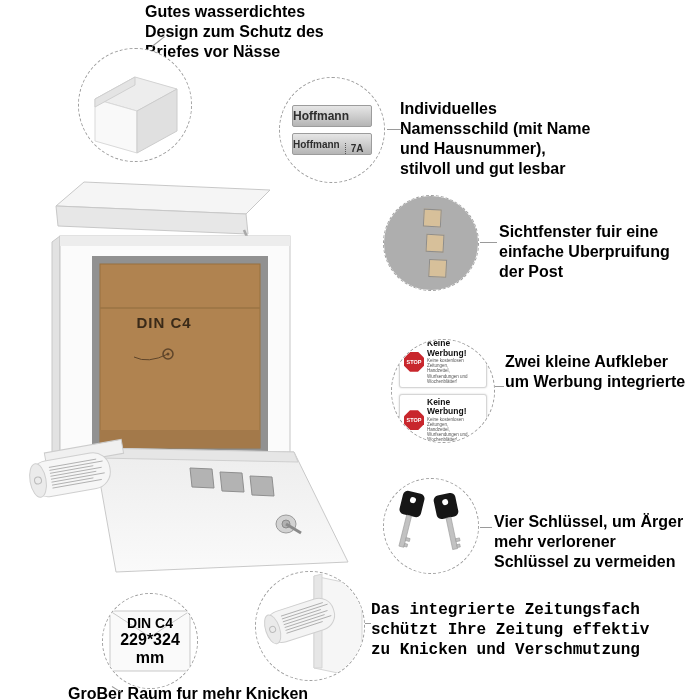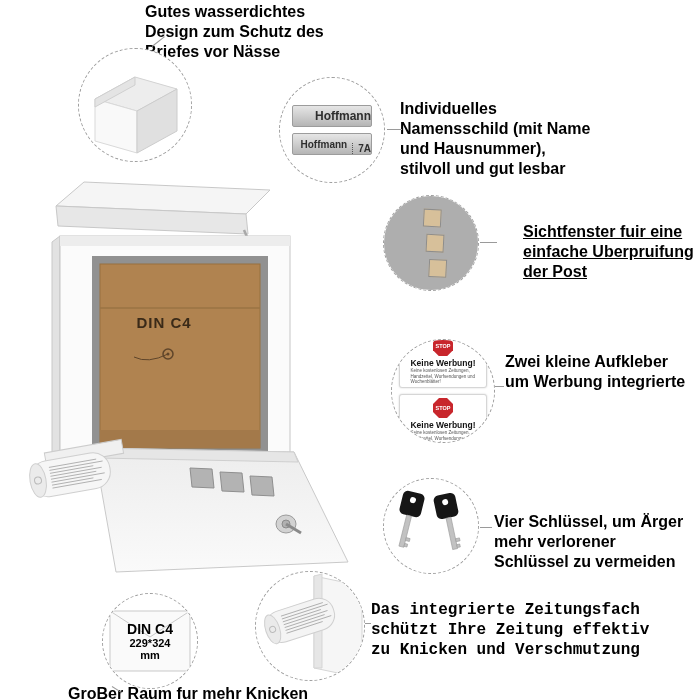--- a/index.html
+++ b/index.html
@@ -16,67 +16,67 @@
     position:absolute; border:1px dashed #9e9e9e; border-radius:50%;
     background:#fff; overflow:hidden;
     display:flex; align-items:center; justify-content:center; flex-direction:column;
   }
   .line { position:absolute; height:1px; background:#9a9a9a; transform-origin:left center; }
 
   
   .plate {
     width:80px; height:22px; margin:3px 0; border:1px solid #9c9c9c; border-radius:2px;
     background:linear-gradient(#e6e6e6,#b5b5b5);
-    display:flex; align-items:center; justify-content:flex-end;
+    display:flex; align-items:center; justify-content:flex-start;
     font-weight:700; color:#2e2e2e; font-size:12px;
   }
   .plate.small { font-size:10px; }
   .plate .num { border-left:1px dotted #555; margin-left:5px; padding-left:5px;margin-top:8px; }
 
   
   .win-bg { width:100%; height:100%; background:#aeaeae;
     display:flex; flex-direction:column; align-items:center; justify-content:center; gap:7px;
     transform:rotate(3deg); }
   .win-sq { width:18px; height:18px; background:#d7c09a; border:1px solid #8d8d8d; }
   .win-sq:nth-child(2){ transform:translateX(4px); }
   .win-sq:nth-child(3){ transform:translateX(8px); }
 
   
   .sticker {
     width:88px; background:#fff; border:1px solid #d6d6d6; border-radius:3px;
     box-shadow:0 0 2px rgba(0,0,0,.18);
-    display:flex; align-items:center; gap:3px; padding:3px 4px; margin:3px 0;flex-direction:column;
+    display:flex; align-items:center; gap:3px; padding:3px 4px; margin:3px 0;
   }
   .stop-octagon {
     width:20px; height:20px; flex:0 0 20px; background:#c8262c; color:#fff;
     clip-path:polygon(30% 0,70% 0,100% 30%,100% 70%,70% 100%,30% 100%,0 70%,0 30%);
     display:flex; align-items:center; justify-content:center;
     font-size:5.5px; font-weight:700;
   }
   .sticker-txt { display:flex; flex-direction:column; }
   .sticker-title { font-size:8.5px; font-weight:700; color:#111; line-height:1.1; }
   .sticker-small { font-size:4.5px; color:#555; line-height:1.15; white-space:pre-line; }
 
   
   .din-stack { position:relative; display:flex; flex-direction:column; align-items:center; z-index:1; }
   .din-t1 { font-weight:700; font-size:14px; }
-  .din-t2 { font-weight:700; font-size:11px; }
+  .din-t2 { font-weight:700; font-size:16px; }
   .din-env { position:absolute; z-index:0; }
 </style>
 </head>
 <body>
 
 <div class="label" style="left:145px; top:2px;">Gutes wasserdichtes
 Design zum Schutz des
 Briefes vor Nässe</div>
 <div class="label" style="left:400px; top:99px;">Individuelles
 Namensschild (mit Name
 und Hausnummer),
 stilvoll und gut lesbar</div>
-<div class="label" style="left:523px; top:222px;text-decoration:underline;">Sichtfenster fuir eine
+<div class="label" style="left:499px; top:222px;">Sichtfenster fuir eine
 einfache Uberpruifung
 der Post</div>
 <div class="label" style="left:505px; top:352px;">Zwei kleine Aufkleber
 um Werbung integrierte</div>
 <div class="label" style="left:494px; top:512px;">Vier Schlüssel, um Ärger
 mehr verlorener
 Schlüssel zu vermeiden</div>
 <div class="label" style="left:371px; top:600px;font-family:Liberation Mono, monospace;">Das integrierte Zeitungsfach
 schützt Ihre Zeitung effektiv
 zu Knicken und Verschmutzung</div>

